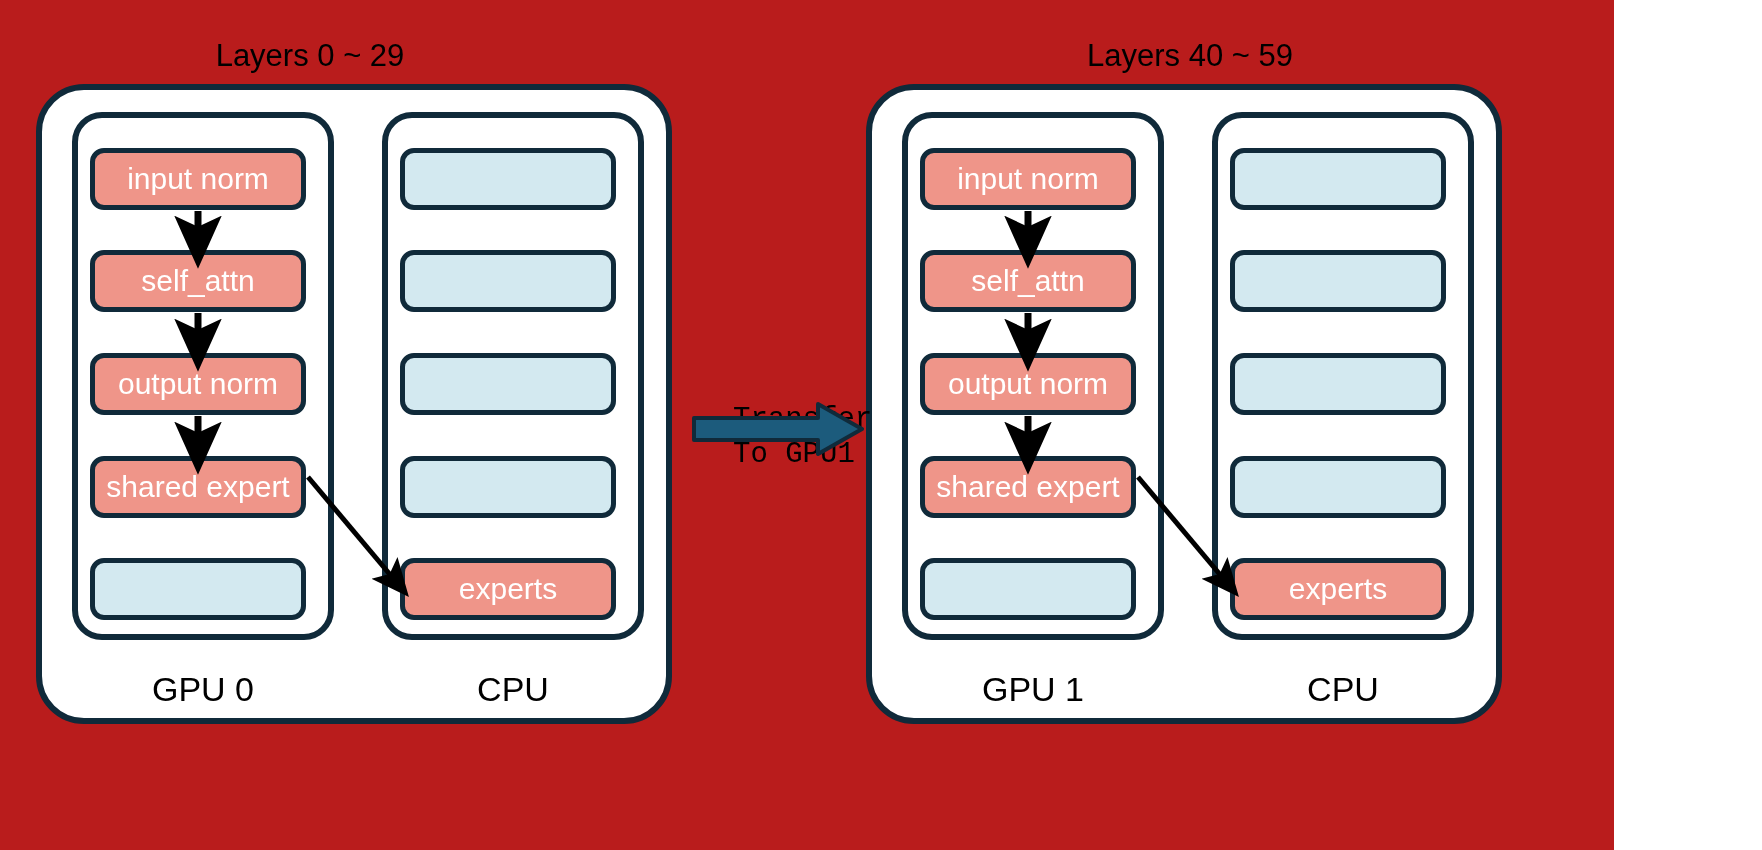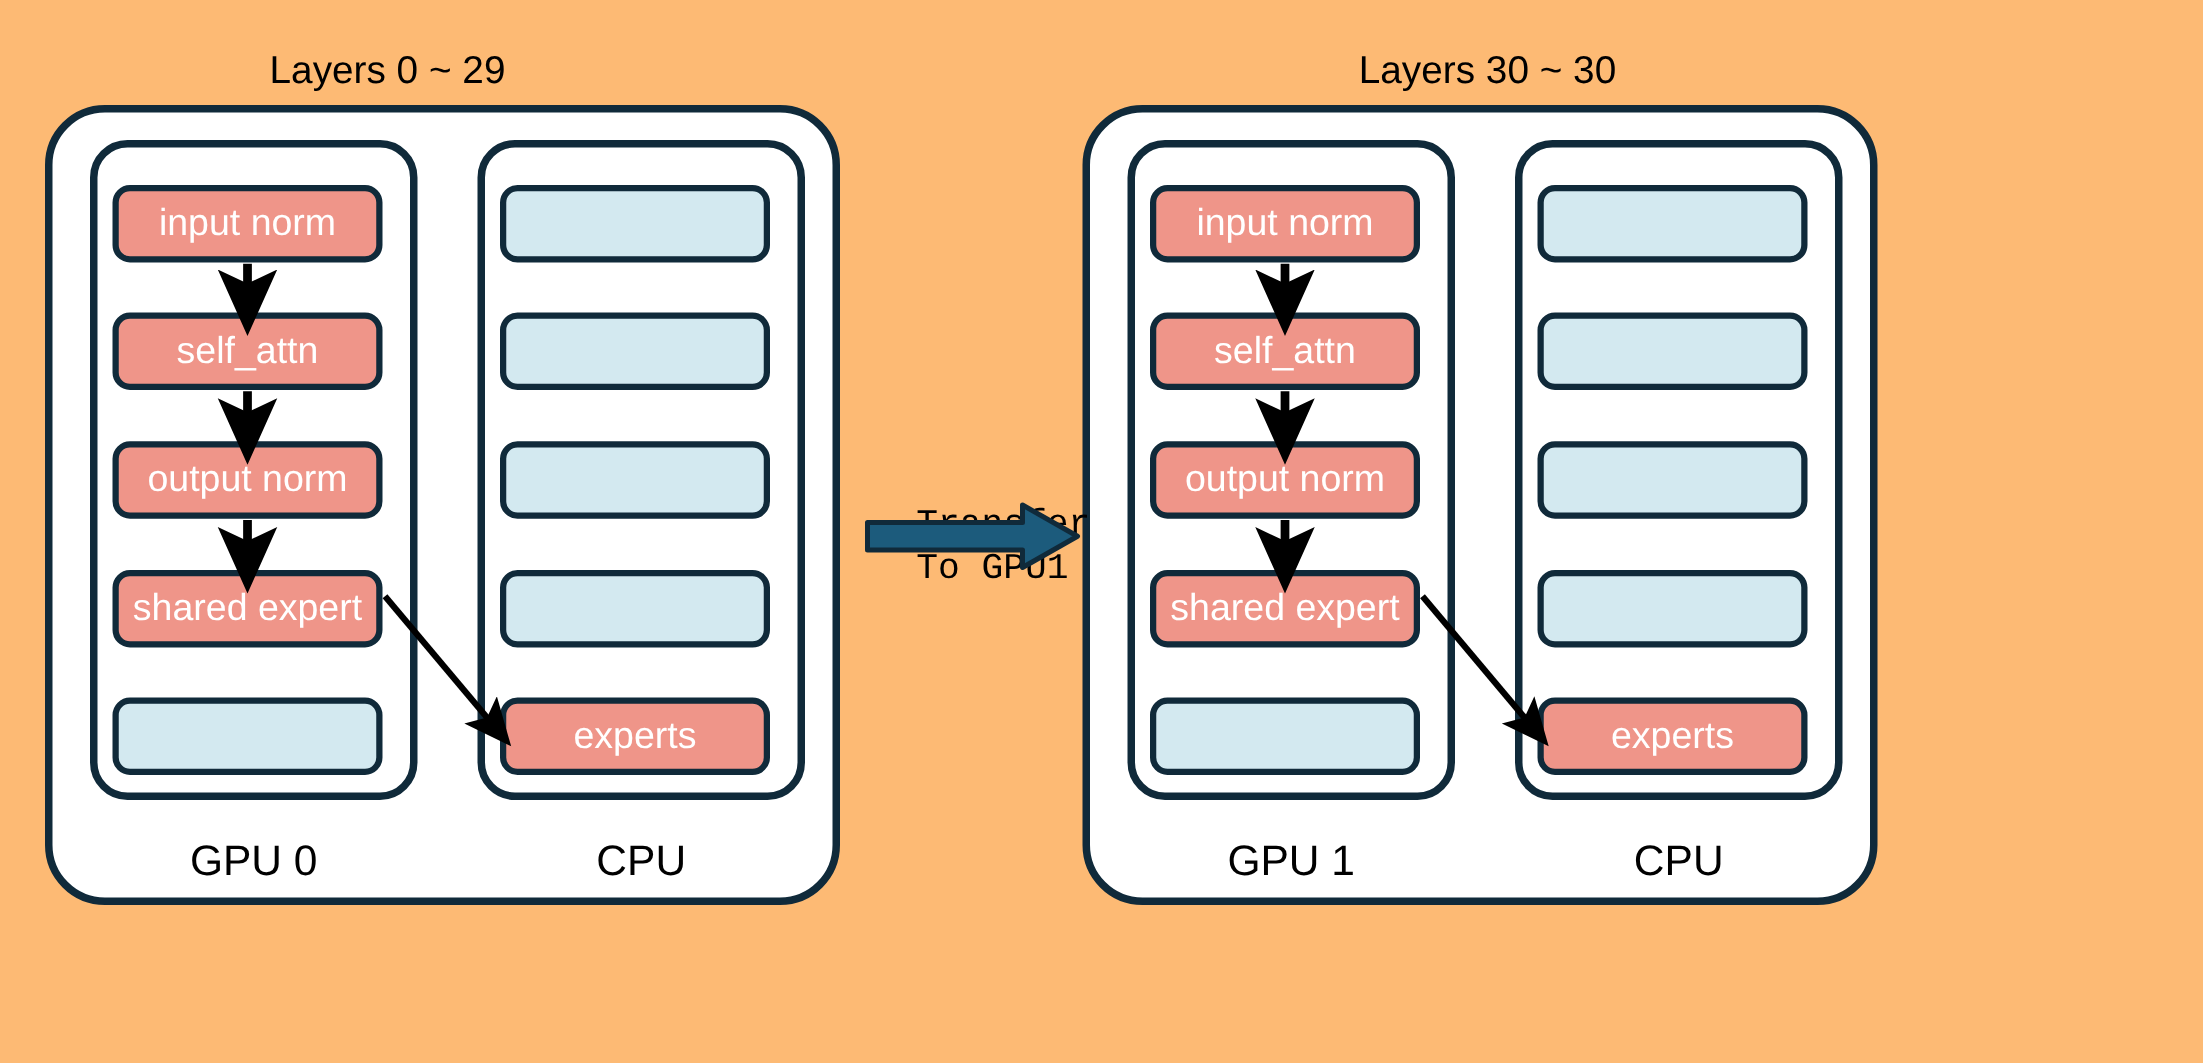--- a/index.html
+++ b/index.html
@@ -7,23 +7,23 @@
   html, body {
     width: 1762px;
     height: 850px;
     background: #ffffff;
     font-family: "Liberation Sans", sans-serif;
     overflow: hidden;
   }
 
   #stage {
     position: relative;
-    width: 1762px;
+    width: 1614px;
     height: 850px;
-    background: #fdba74;
+    background: #b91c1c;
   }
 
   
   .group-title {
     position: absolute;
     font-size: 31px;
     color: #000000;
     font-family: "Liberation Sans", sans-serif;
     white-space: nowrap;
     text-align: center;
@@ -117,21 +117,21 @@
 
   <div class="block idle" style="left:400px; top:148px; width:216px; height:62px;"></div>
   <div class="block idle" style="left:400px; top:250px; width:216px; height:62px;"></div>
   <div class="block idle" style="left:400px; top:353px; width:216px; height:62px;"></div>
   <div class="block idle" style="left:400px; top:456px; width:216px; height:62px;"></div>
   <div class="block active" style="left:400px; top:558px; width:216px; height:62px;">experts</div>
 
   <div class="device-label" style="left:72px; top:672px; width:262px;">GPU 0</div>
   <div class="device-label" style="left:382px; top:672px; width:262px;">CPU</div>
 
-  <div class="group-title" style="left:920px; top:40px; width:540px;">Layers 30 ~ 30</div>
+  <div class="group-title" style="left:920px; top:40px; width:540px;">Layers 40 ~ 59</div>
 
   <div class="node-box" style="left:866px; top:84px; width:636px; height:640px;"></div>
 
   <div class="column-box" style="left:902px; top:112px; width:262px; height:528px;"></div>
 
   <div class="block active" style="left:920px; top:148px; width:216px; height:62px;">input norm</div>
   <div class="block active" style="left:920px; top:250px; width:216px; height:62px;">self_attn</div>
   <div class="block active" style="left:920px; top:353px; width:216px; height:62px;">output norm</div>
   <div class="block active" style="left:920px; top:456px; width:216px; height:62px;">shared expert</div>
   <div class="block idle" style="left:920px; top:558px; width:216px; height:62px;"></div>

